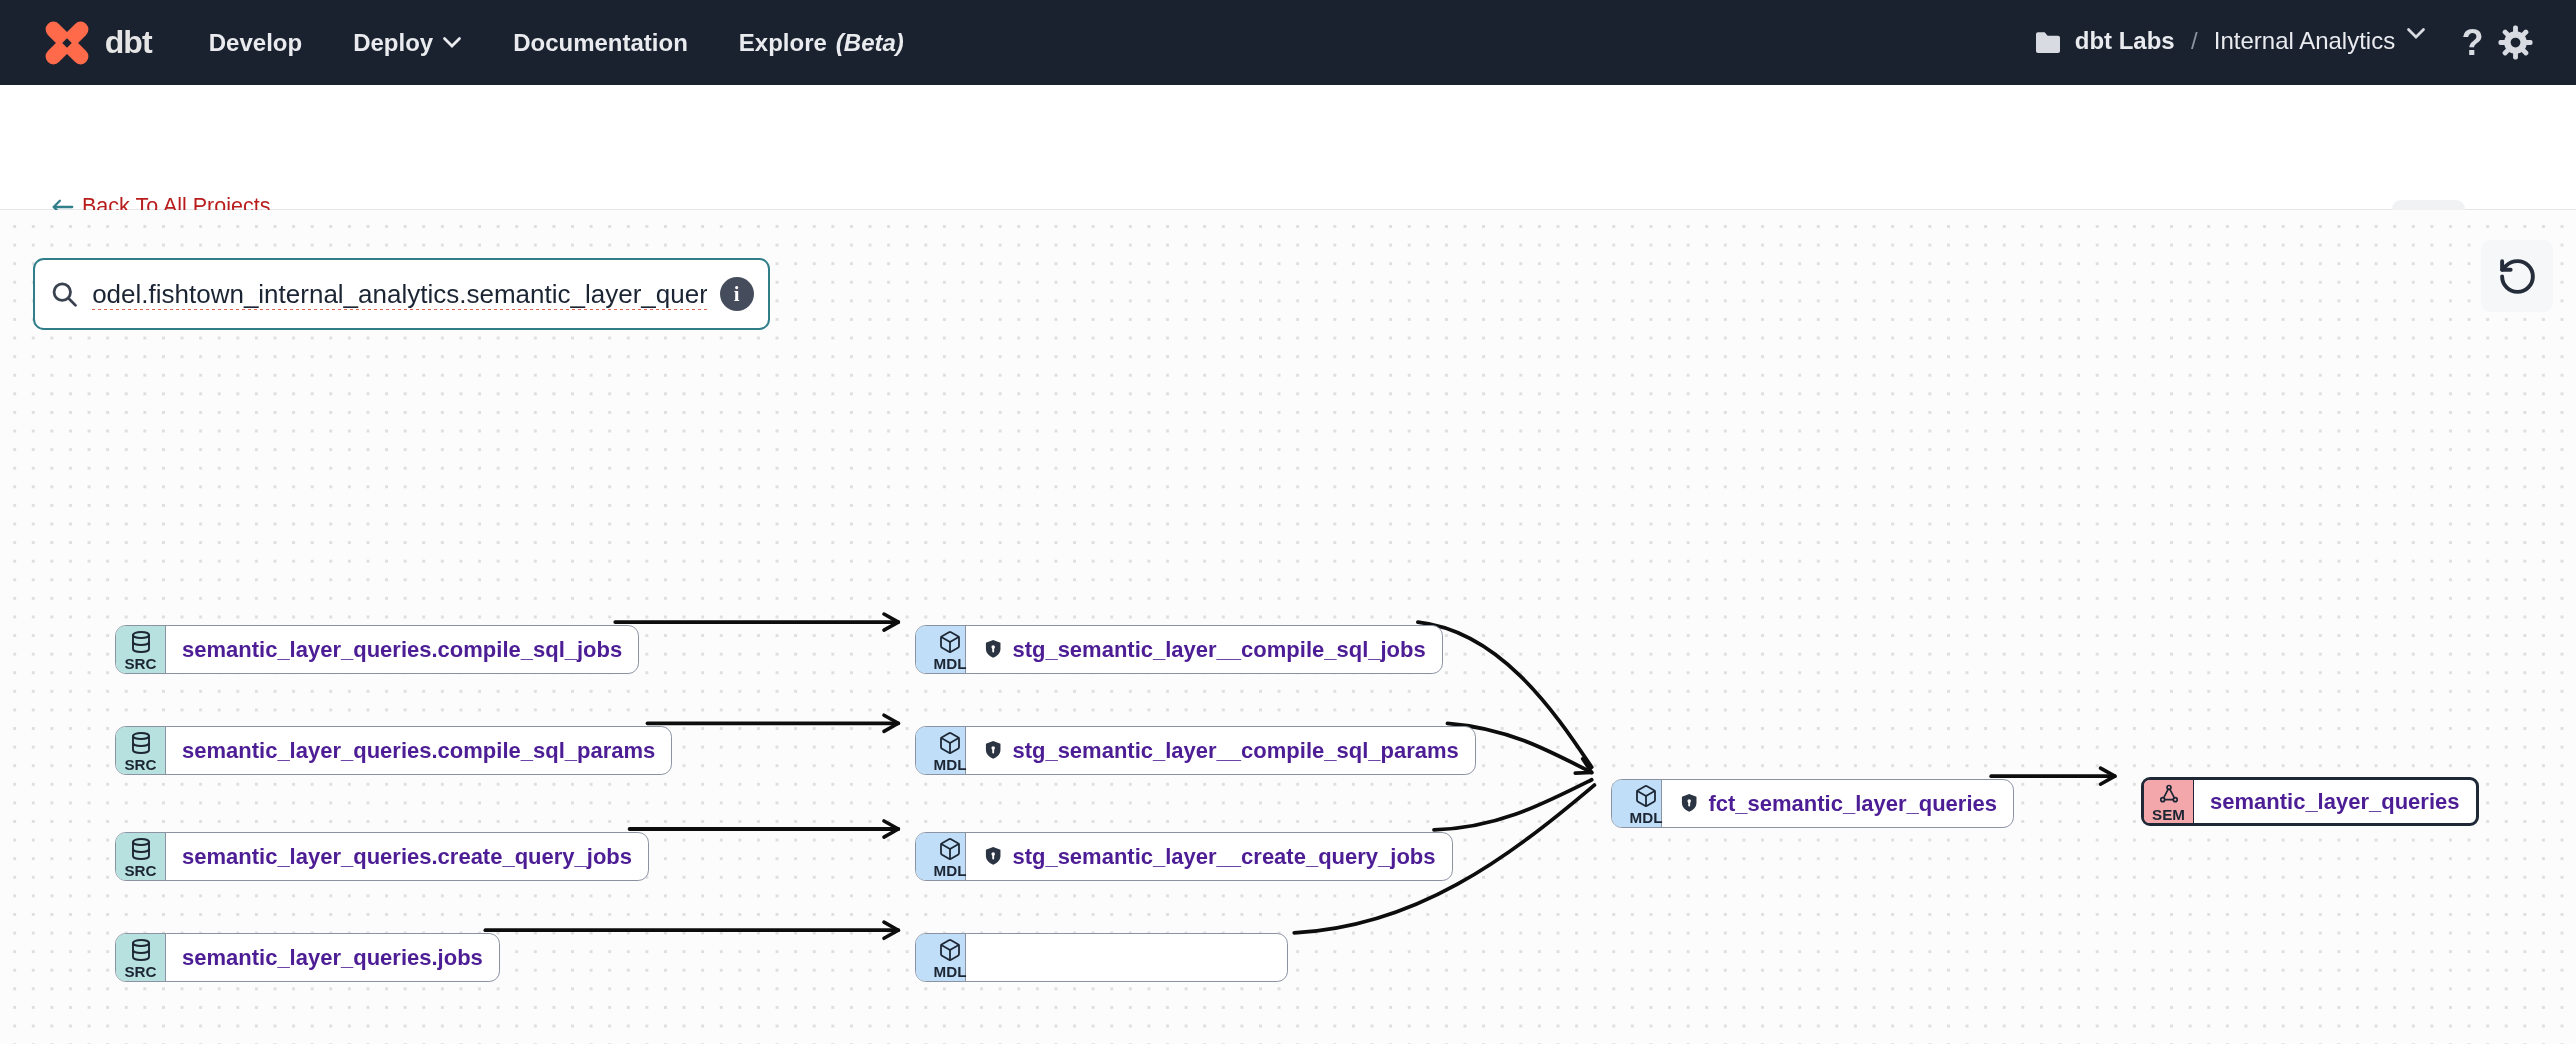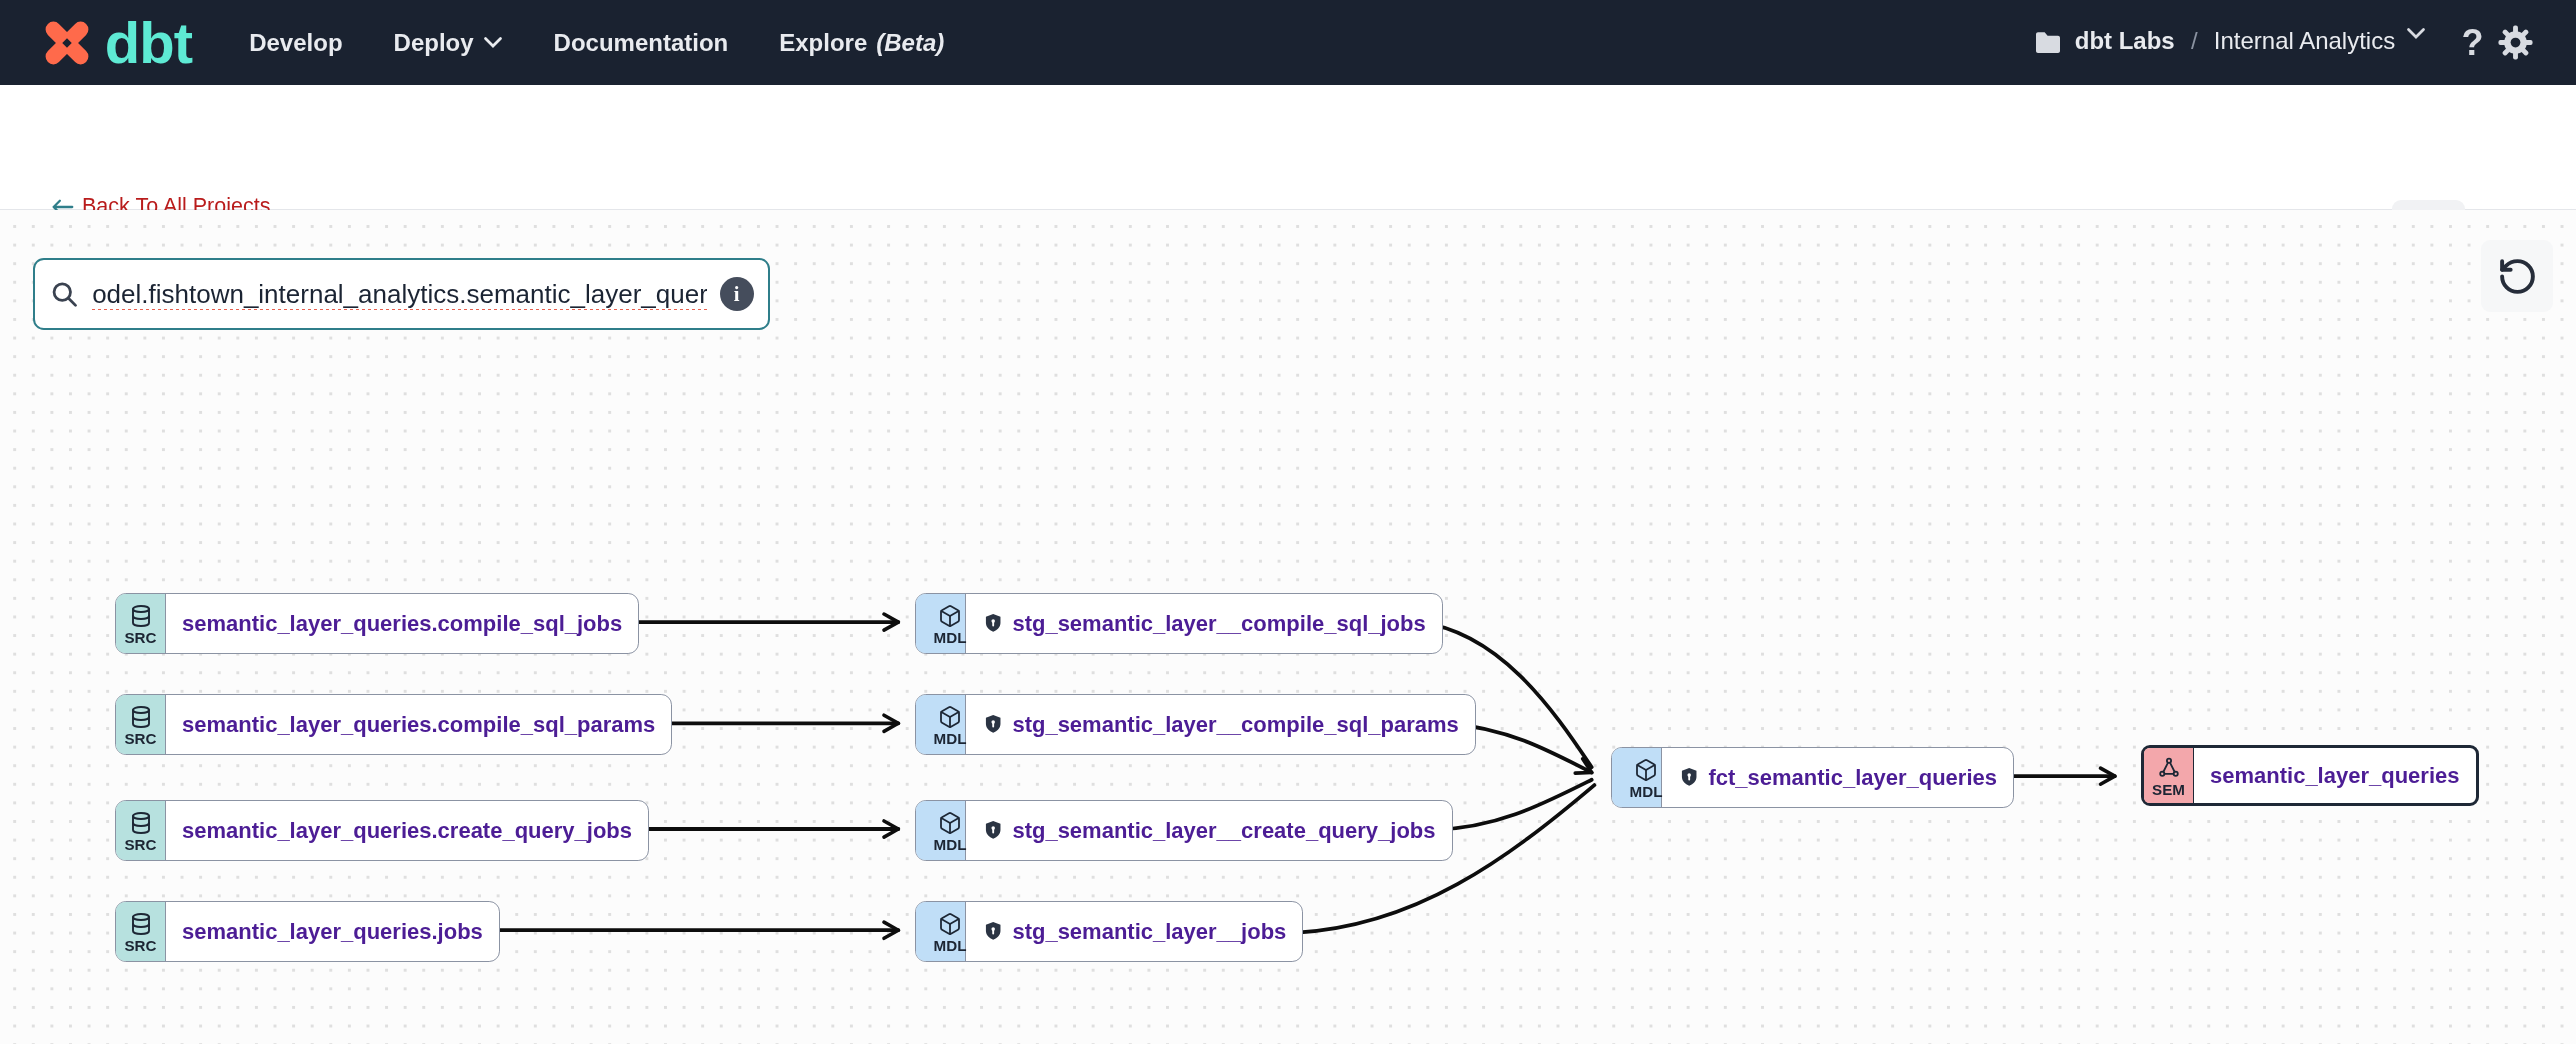--- a/index.html
+++ b/index.html
@@ -3,21 +3,21 @@
 <meta charset="utf-8">
 <style>
   html,body{margin:0;padding:0;width:2576px;height:1047px;overflow:hidden;
     font-family:"Liberation Sans",sans-serif;background:#fff;}
   *{box-sizing:border-box;}
 
   
   .navbar{height:85px;background:#1a2230;display:flex;align-items:center;padding:0 41px;}
   .brand{display:flex;align-items:center;gap:11.7px;}
   .brand svg{width:52px;height:52px;display:block;}
-  .brand-text{color:#5eead4;font-size:58px;font-weight:800;letter-spacing:-0.9px;}
+  .brand-text{color:#e5e5e5;font-size:32px;font-weight:800;letter-spacing:-0.9px;}
   .nav-items{display:flex;align-items:center;gap:51px;margin-left:57px;}
   .nav-item{color:#e9ebef;font-size:24px;font-weight:600;display:flex;align-items:center;gap:9px;cursor:pointer;}
   .nav-item .beta{font-style:italic;}
   .chev{width:20px;height:12.5px;}
   .nav-right{margin-left:auto;display:flex;align-items:center;gap:12.5px;}
   .crumb{display:flex;gap:10.8px;color:#e9ebef;font-size:24px;}
   .crumb .org{font-weight:700;}
   .crumb .sep{color:#8a92a0;margin:0 5.4px;}
   .icon-btn{background:none;border:none;padding:0;margin:0;display:flex;align-items:center;cursor:pointer;}
   .help-glyph{color:#d8dbe1;font-size:36px;font-weight:700;margin-left:23px;}
@@ -40,22 +40,22 @@
   .search-wrap{position:absolute;left:33px;top:48px;width:737px;height:72px;background:#fff;
     border:2.7px solid #2f7e8a;border-radius:10.8px;display:flex;align-items:center;padding:0 14.3px;gap:12.5px;z-index:3;}
   .search-text{font-size:26px;color:#1b2433;white-space:nowrap;overflow:hidden;
     text-decoration:underline dotted #e8604f 2.7px;text-underline-offset:6.3px;}
   .info-badge{margin-left:auto;min-width:34px;height:34px;border-radius:50%;background:#454d5c;color:#fff;
     display:flex;align-items:center;justify-content:center;font-size:20.6px;font-weight:700;font-family:"Liberation Serif",serif;cursor:pointer;}
   .reset-btn{position:absolute;right:23px;top:30px;width:72px;height:72px;background:#f6f7f8;border:none;
     border-radius:9px;display:flex;align-items:center;justify-content:center;cursor:pointer;z-index:3;}
 
   
-  .node{position:absolute;height:61px;display:inline-flex;background:#fff;border:1.8px solid #8b93a3;
-    border-radius:10.8px;z-index:2;cursor:pointer;}
+  .node{position:absolute;height:49px;display:inline-flex;background:#fff;border:1.8px solid #8b93a3;
+    border-radius:10.8px;z-index:2;cursor:pointer;margin-top:32px;}
   .badge{width:50px;display:flex;flex-direction:column;align-items:center;justify-content:center;gap:0.9px;
     border-right:1.8px solid #8b93a3;border-radius:9px 0 0 9px;padding-top:2.7px;}
   .badge svg{width:24px;height:24px;}
   .badge .bl{font-size:15.2px;font-weight:600;color:#1c2533;letter-spacing:0;}
   .b-src{background:#b7e1df;}
   .b-mdl{background:#c0def7;padding-left:19px;}
   .b-sem{background:#f3a7ab;}
   .nbody{display:flex;align-items:center;padding:0 16px;gap:8px;font-size:22px;color:#4c1d95;white-space:nowrap;font-weight:bold;}
   .shield{width:22.4px;height:22.4px;flex:0 0 auto;}
   .node.sel{border:3.6px solid #1e2836;border-radius:9px;justify-content:center;}
@@ -324,39 +324,33 @@
       <span>stg_semantic_layer__create_query_jobs</span>
     </div>
   </div>
   <div class="node" style="left:915px;top:691px;min-width:373px">
     <div class="badge b-mdl">
       <svg viewBox="0 0 27 27" width="24" height="24">
           <use href="#sym-cube"></use>
         </svg>
       <span class="bl">MDL</span>
     </div>
+  </div>
+
+  <div class="node" style="left:1611px;top:537px;min-width:384px">
+    <div class="badge b-mdl">
+      <svg viewBox="0 0 27 27" width="24" height="24">
+          <use href="#sym-cube"></use>
+        </svg>
+      <span class="bl">MDL</span>
+    </div>
     <div class="nbody">
       <svg class="shield" viewBox="0 0 25 25" width="22.4" height="22.4">
           <use href="#sym-shield"></use>
         </svg>
-      <span>stg_semantic_layer__jobs</span>
-    </div>
-  </div>
-
-  <div class="node" style="left:1611px;top:537px;min-width:384px">
-    <div class="badge b-mdl">
-      <svg viewBox="0 0 27 27" width="24" height="24">
-          <use href="#sym-cube"></use>
-        </svg>
-      <span class="bl">MDL</span>
-    </div>
-    <div class="nbody">
-      <svg class="shield" viewBox="0 0 25 25" width="22.4" height="22.4">
-          <use href="#sym-shield"></use>
-        </svg>
       <span>fct_semantic_layer_queries</span>
     </div>
   </div>
 
   <div class="node sel" style="left:2141px;top:535px;min-width:322px">
     <div class="badge b-sem">
       <svg viewBox="0 0 27 27" width="24" height="24">
           <use href="#sym-sem"></use>
         </svg>
       <span class="bl">SEM</span>

